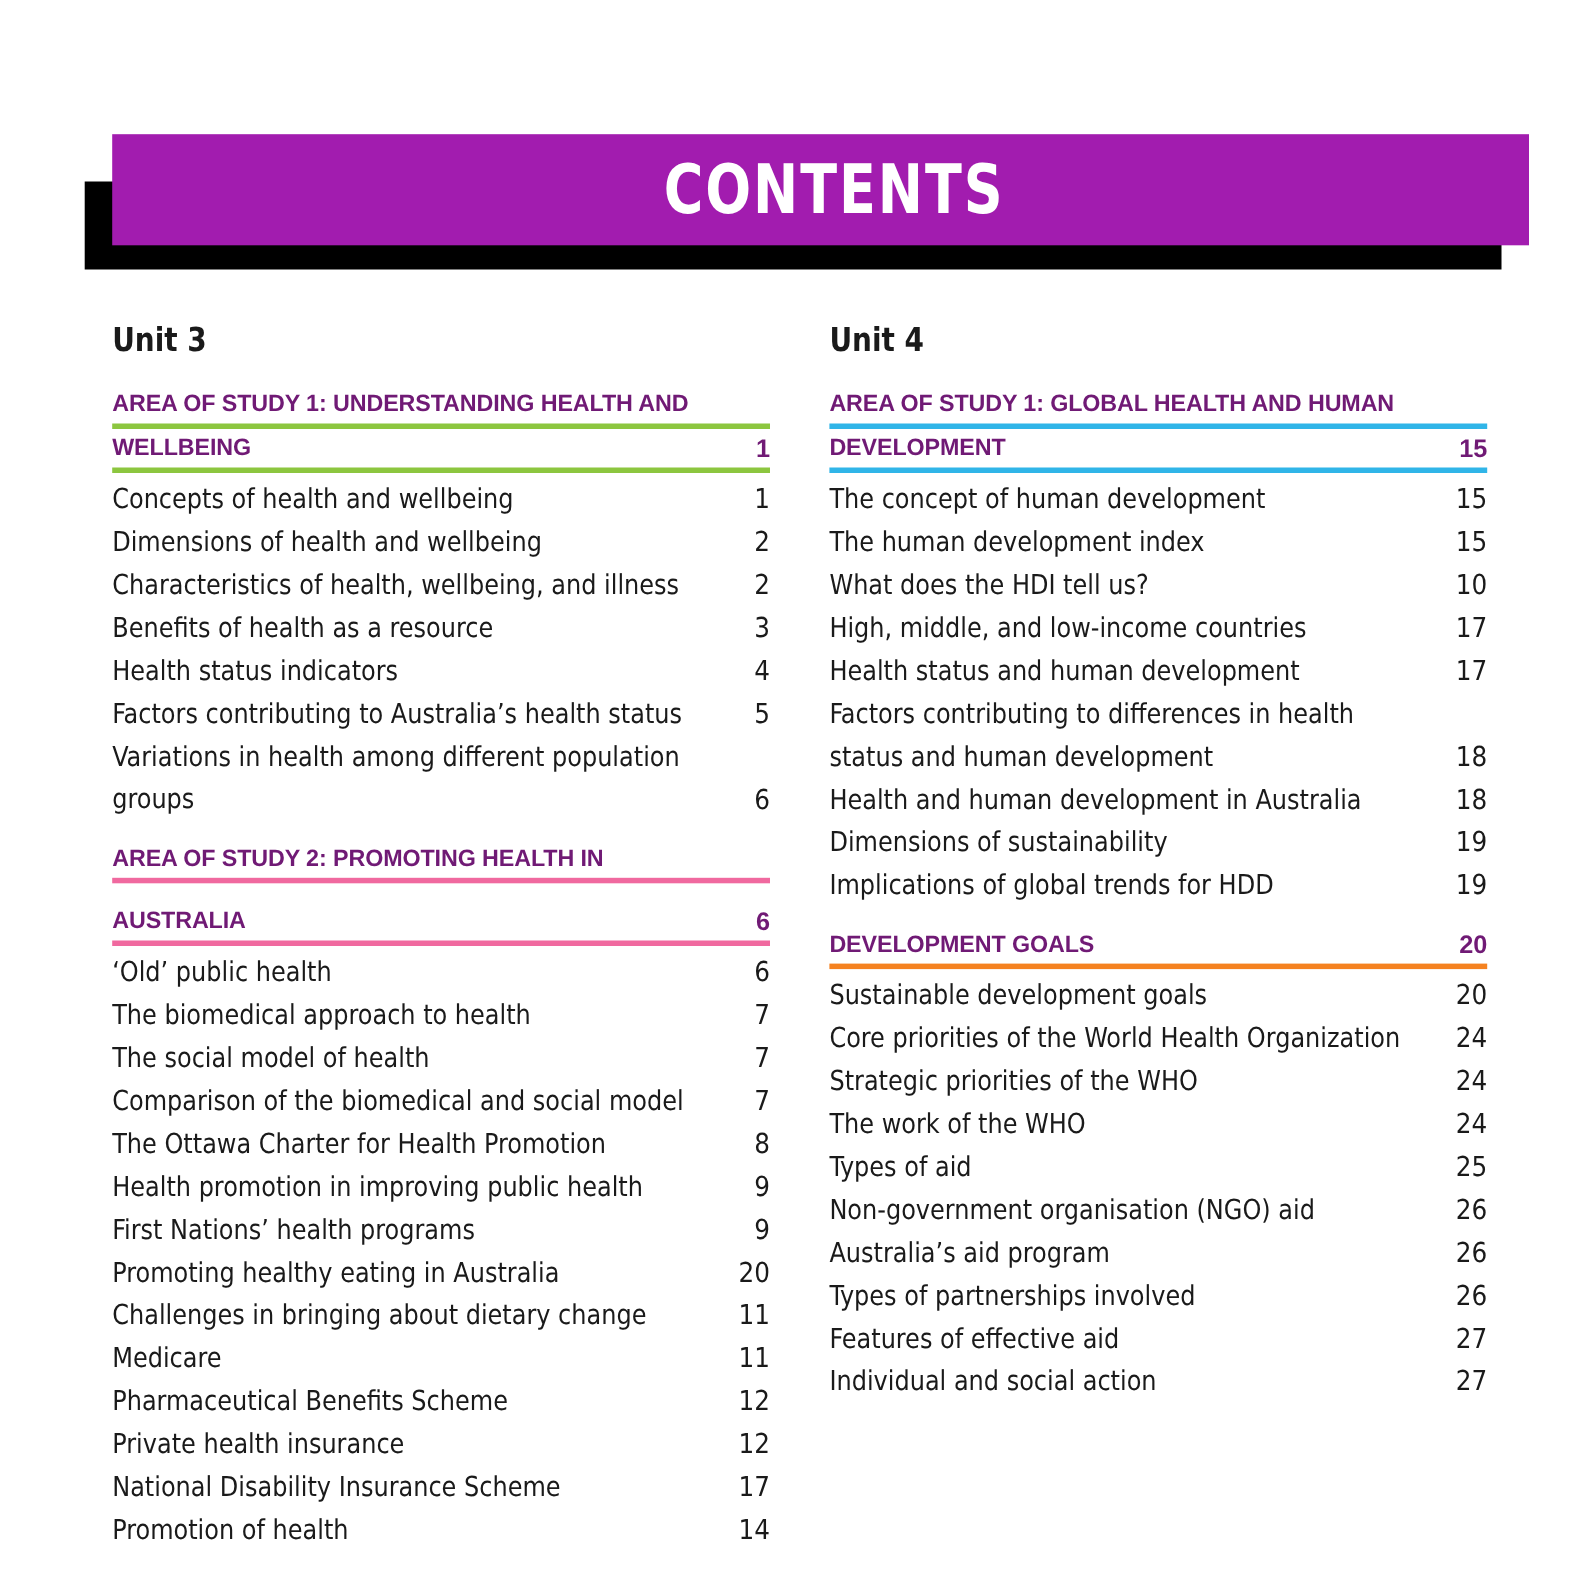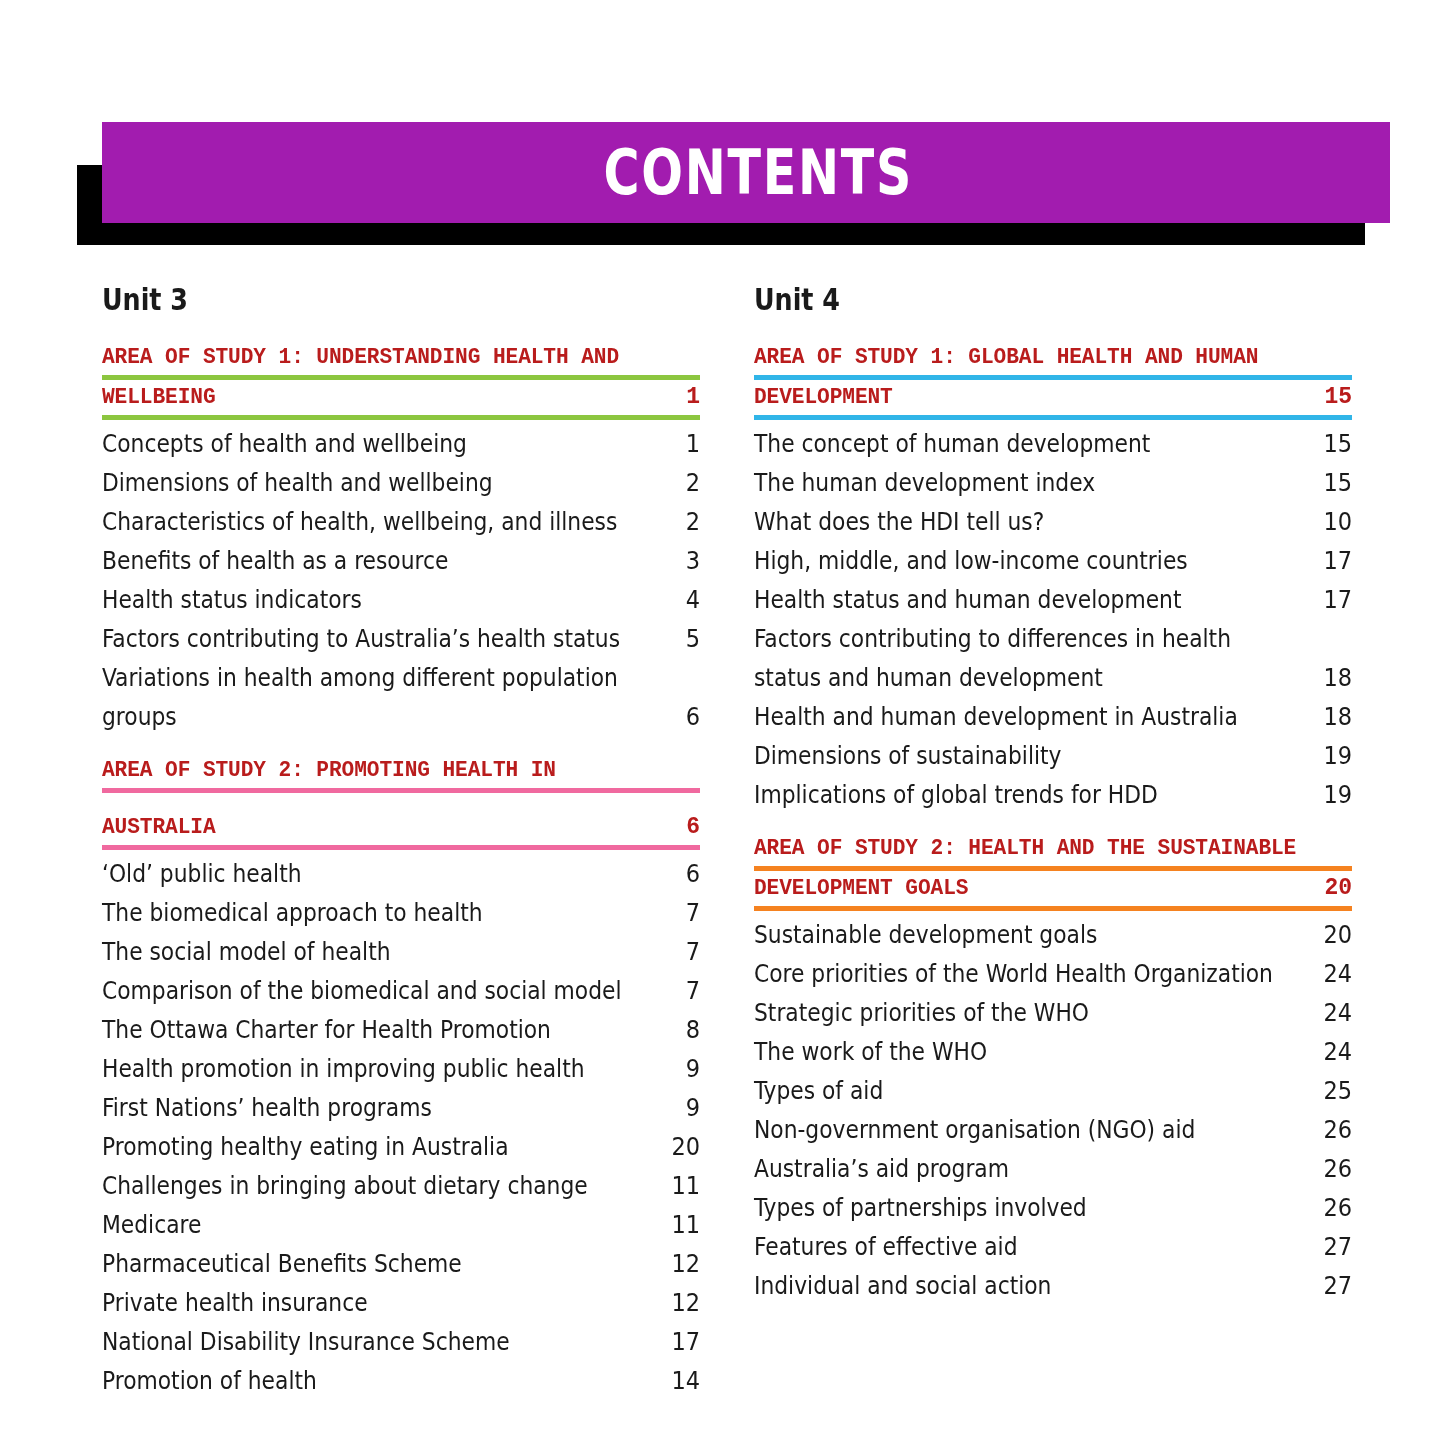--- a/index.html
+++ b/index.html
@@ -57,21 +57,21 @@
     transform: scaleX(0.88);
     transform-origin: center center;
     padding-left: 28px;
     box-sizing: border-box;
   }
 
   
   .columns {
     position: absolute;
     left: 102px;
-    top: 282px;
+    top: 292px;
     width: 1243px;
     display: flex;
     gap: 54px;
   }
   .column {
     width: 598px;
     flex: 0 0 598px;
   }
 
   .unit-title {
@@ -80,25 +80,25 @@
     font-size: 30px;
     color: #1a1a1a;
     margin: 0 0 23px 0;
     letter-spacing: 0px;
     transform: scaleX(0.94);
     transform-origin: left center;
   }
 
   
   .section-head {
-    font-family: Liberation Mono, monospace;
+    font-family: Liberation Sans, sans-serif;
     font-weight: bold;
     font-size: 21.5px;
     letter-spacing: -0.1px;
-    color: #b91c1c;
+    color: #701a75;
     line-height: 40px;
     margin: 0 0 4px 0;
     position: relative;
   }
   .section-head .sh-line {
     display: flex;
     align-items: flex-end;
     justify-content: space-between;
     border-bottom-style: solid;
     border-bottom-width: 5px;
@@ -328,23 +328,20 @@
           </li>
           <li class="entry">
             <span class="e-title">Implications of global trends for HDD</span>
             <span class="e-page">19</span>
           </li>
         </ul>
       </div>
       <div class="section-block tight">
         <div class="section-head">
           <div class="sh-line rule-orange" style="border-bottom-color: rgb(245, 130, 32);">
-            <span class="sh-text">AREA OF STUDY 2: HEALTH AND THE SUSTAINABLE</span>
-          </div>
-          <div class="sh-line rule-orange" style="border-bottom-color: rgb(245, 130, 32);">
             <span class="sh-text">DEVELOPMENT GOALS</span>
             <span class="sh-page">20</span>
           </div>
         </div>
         <ul class="entries">
           <li class="entry">
             <span class="e-title">Sustainable development goals</span>
             <span class="e-page">20</span>
           </li>
           <li class="entry">

